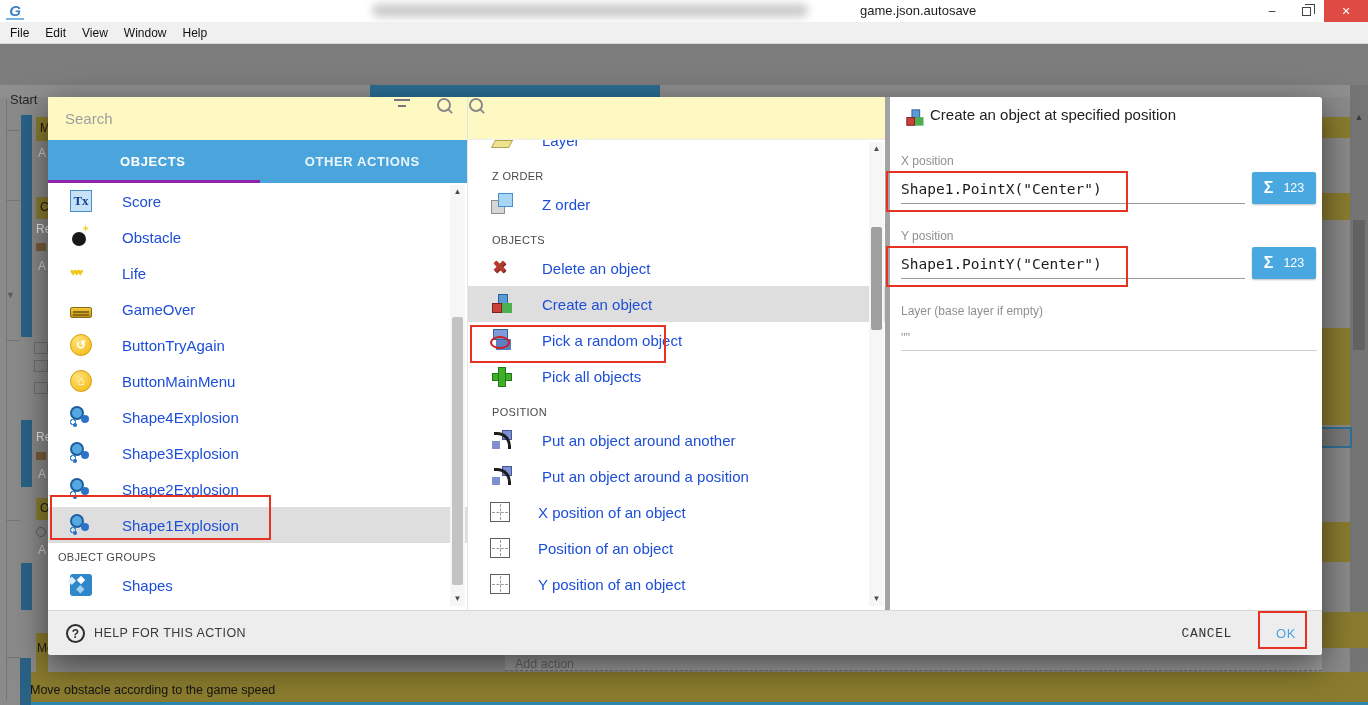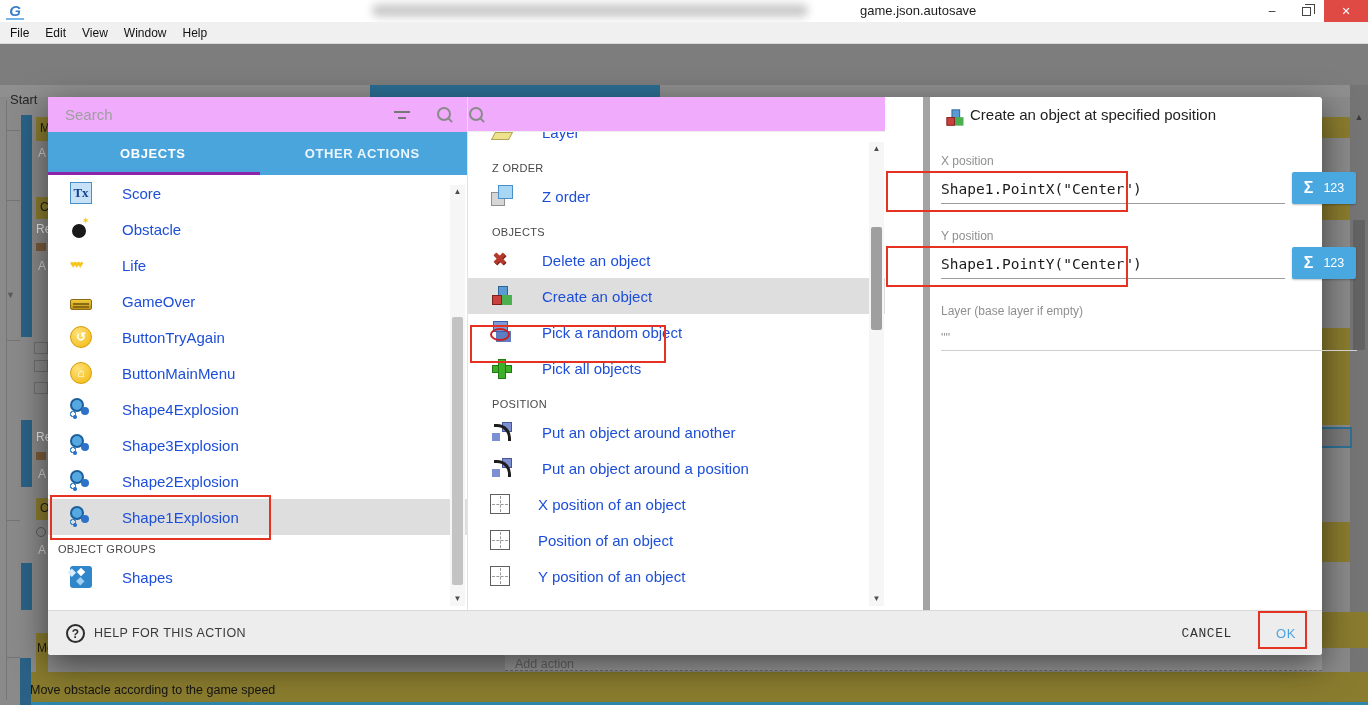--- a/index.html
+++ b/index.html
@@ -54,23 +54,23 @@
   .bg-olive{background:#8a7c2e}
   .bg-blue{background:#2a6286}
   .tab-frag{color:#262626;font-size:13px}
   .olive-letter{color:#1f1c0a;font-size:12px}
 
   
   .dialog{position:absolute;left:48px;top:97px;width:1274px;height:558px;background:#fff;border-radius:3px;box-shadow:0 10px 34px rgba(0,0,0,.55);z-index:5}
   .panel{position:absolute;top:0;height:513px;overflow:hidden}
   .panel-left{left:0;width:419px}
   .panel-mid{left:419px;width:418px;border-left:1px solid #e3e3e3}
-  .panel-right{left:875px;width:437px;border-left:7px solid #a3a3a3}
-
-  .search-row{position:relative;height:35px;display:flex;align-items:center;background:#f0abfc}
+  .panel-right{left:837px;width:437px;border-left:5px solid #a3a3a3}
+
+  .search-row{position:relative;height:43px;display:flex;background:#fef9c3}
   .search-row input{flex:1;border:none;outline:none;font-size:15px;color:#333;padding-left:17px;font-family:"Liberation Sans",sans-serif;background:transparent}
   .search-row input::placeholder{color:#9e9e9e}
   .filt{position:relative;width:16px;height:12px;margin-right:26px;flex:none}
   .filt::before{content:"";position:absolute;left:0;top:2px;width:16px;height:2px;background:#777}
   .filt::after{content:"";position:absolute;left:4px;top:8px;width:8px;height:2px;background:#777}
   .mag{position:relative;width:17px;height:17px;flex:none;margin-right:14px}
   .mag::before{content:"";position:absolute;left:1px;top:1px;width:10px;height:10px;border:2px solid #8a8a8a;border-radius:50%}
   .mag::after{content:"";position:absolute;left:13px;top:11px;width:2px;height:6px;background:#8a8a8a;transform:rotate(-45deg)}
 
   .tabbar{position:relative;height:43px;display:flex;background:#4ba5dd}

